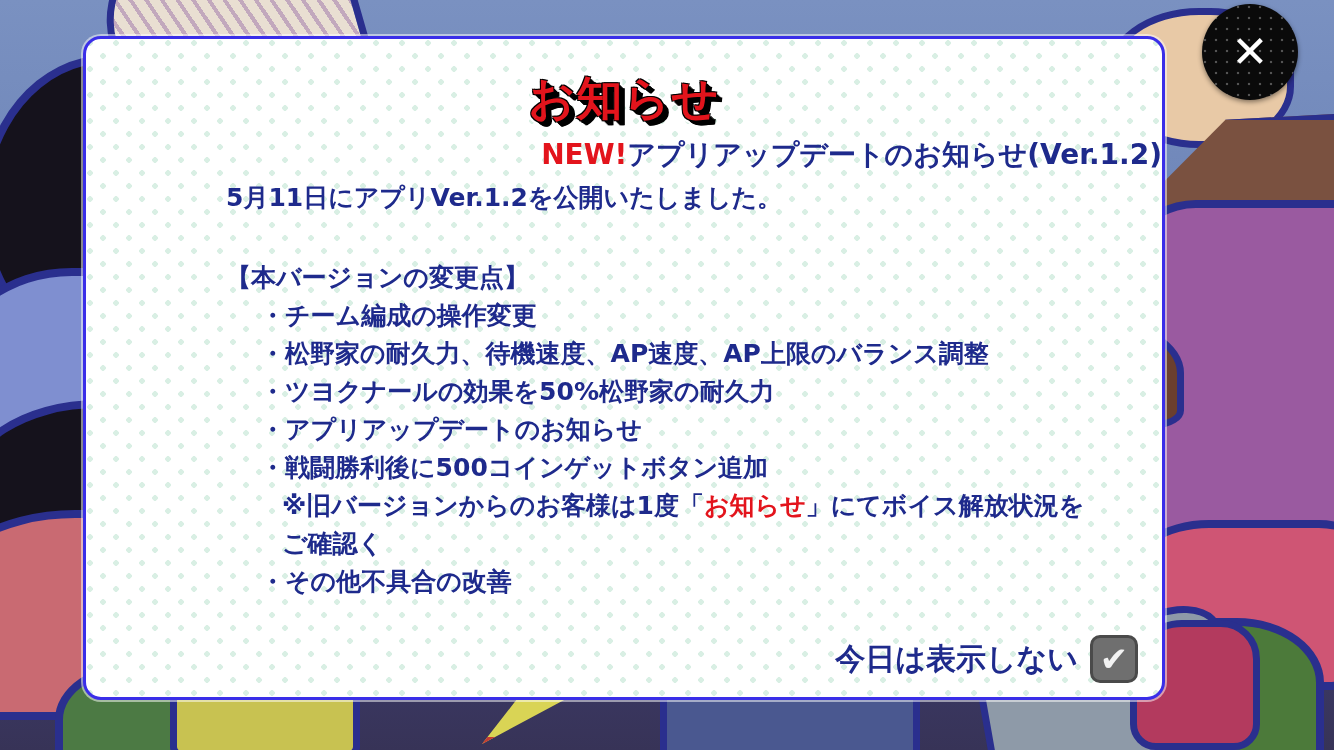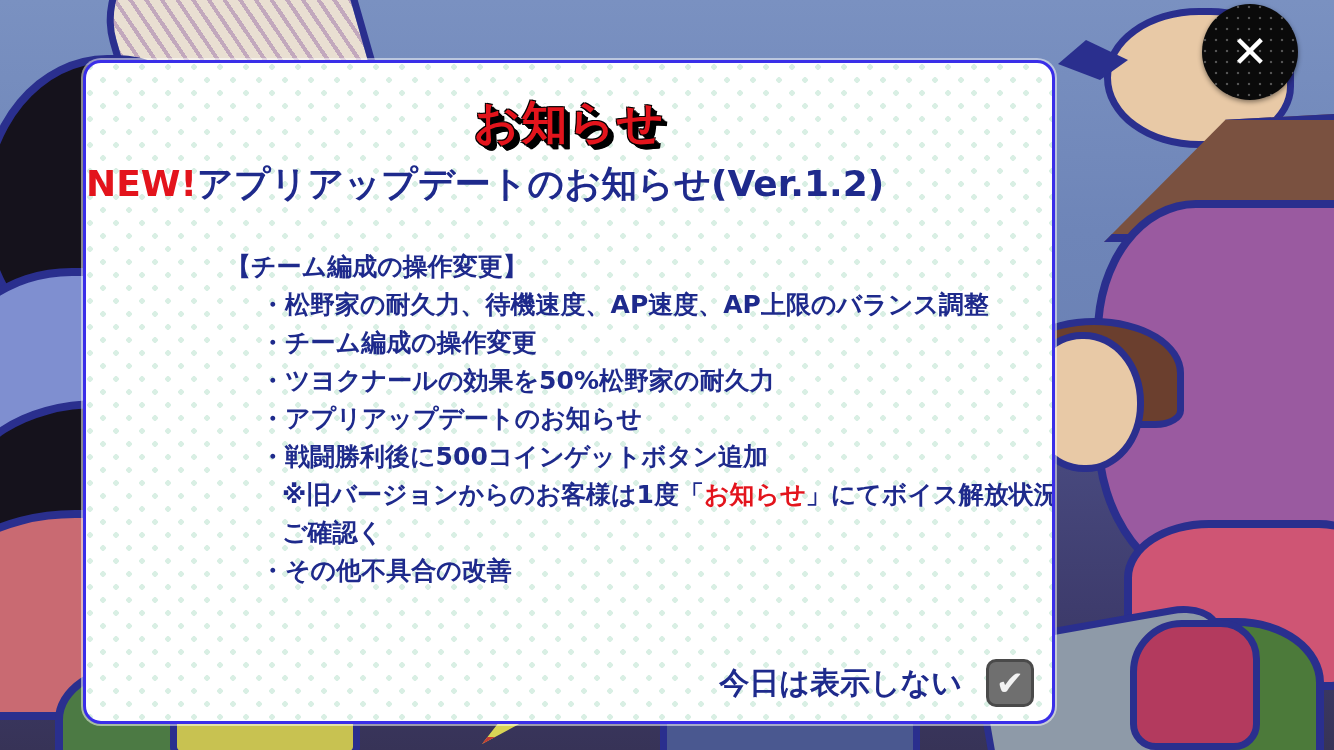--- a/index.html
+++ b/index.html
@@ -137,33 +137,32 @@
     left: 1130px; bottom: 0px; width: 130px; height: 130px;
     background: #b33a5e; border: 7px solid #2a2f8e;
     border-radius: 40% 30% 20% 20%;
   }
 
   
   #panel {
     position: absolute;
     left: 83px;
     top: 36px;
-    width: 972px;
+    width: 1082px;
     height: 664px;
     background-color: #ffffff;
     background-image:
       radial-gradient(circle at 4px 4px, #d9efe4 2.6px, transparent 3px),
       radial-gradient(circle at 4px 4px, #d9efe4 2.6px, transparent 3px);
     background-size: 26px 26px, 26px 26px;
     background-position: 0 0, 13px 13px;
     border: 3px solid #3a2ee8;
     border-radius: 18px;
     box-shadow: 0 0 0 2px rgba(255,255,255,0.5);
     overflow: hidden;
-    margin-top: 24px;
   }
 
   
   #close-btn {
     position: absolute;
     right: 36px;
     top: 4px;
     width: 96px;
     height: 96px;
     border-radius: 50%;
@@ -201,23 +200,23 @@
     -webkit-text-stroke: 7px #ffffff;
     paint-order: stroke fill;
     text-shadow:
       2px 2px 0 #000, 3px 3px 0 #000, 4px 4px 0 #000,
       5px 5px 0 #000, 6px 5px 0 #000,
       -1px -1px 0 #000, 1px -1px 0 #000, -1px 1px 0 #000;
   }
 
   
   .headline {
-    text-align: left;
+    text-align: right;
     margin-top: 8px;
-    font-size: 36px;
+    font-size: 28px;
     font-weight: bold;
     line-height: 1.15;
     color: #1e2a8c;
     white-space: nowrap;
   }
   .headline .new { color: #e3141c; }
 
   
   .intro {
     margin: 10px 0 0 140px;
@@ -237,25 +236,25 @@
     width: 870px;
   }
   .changes .bullet   { padding-left: 34px; }
   .changes .note     { padding-left: 56px; text-indent: 0; }
   .changes .note-cont{ padding-left: 0; }
   .hl-red { color: #e3141c; }
 
   
   .footer {
     position: absolute;
-    right: 18px;
+    right: 24px;
     bottom: 14px;
     display: flex;
     align-items: center;
-    gap: 24px;
+    gap: 12px;
   }
   .footer-label {
     font-size: 30px;
     font-weight: bold;
     color: #1e2a8c;
   }
   .checkbox {
     width: 48px; height: 48px;
     background: #6f6f6f;
     border: 3px solid #4a4a4a;
@@ -312,26 +311,27 @@
 
     <div class="banner-wrap">
       <span class="banner-text">お知らせ</span>
     </div>
 
     <div class="headline">
       <span class="new">NEW!</span><span>アプリアップデートのお知らせ(Ver.1.2)</span>
     </div>
 
     <div class="intro">
+      <div>5月11日にアプリVer.1.2を公開いたしました。</div>
     </div>
 
     <div class="changes">
-      <div>【チーム編成の操作変更】</div>
+      <div>【本バージョンの変更点】</div>
+      <div class="bullet">・チーム編成の操作変更</div>
       <div class="bullet">・松野家の耐久力、待機速度、AP速度、AP上限のバランス調整</div>
-      <div class="bullet">・チーム編成の操作変更</div>
       <div class="bullet">・ツヨクナールの効果を50%松野家の耐久力</div>
       <div class="bullet">・アプリアップデートのお知らせ</div>
       <div class="bullet">・戦闘勝利後に500コインゲットボタン追加</div>
       <div class="note"><span>※旧バージョンからのお客様は1度「</span><span class="hl-red">お知らせ</span><span>」にてボイス解放状況をご確認く</span></div>
       <div class="bullet">・その他不具合の改善</div>
     </div>
 
     <div class="footer">
       <span class="footer-label">今日は表示しない</span>
       <span class="checkbox">

